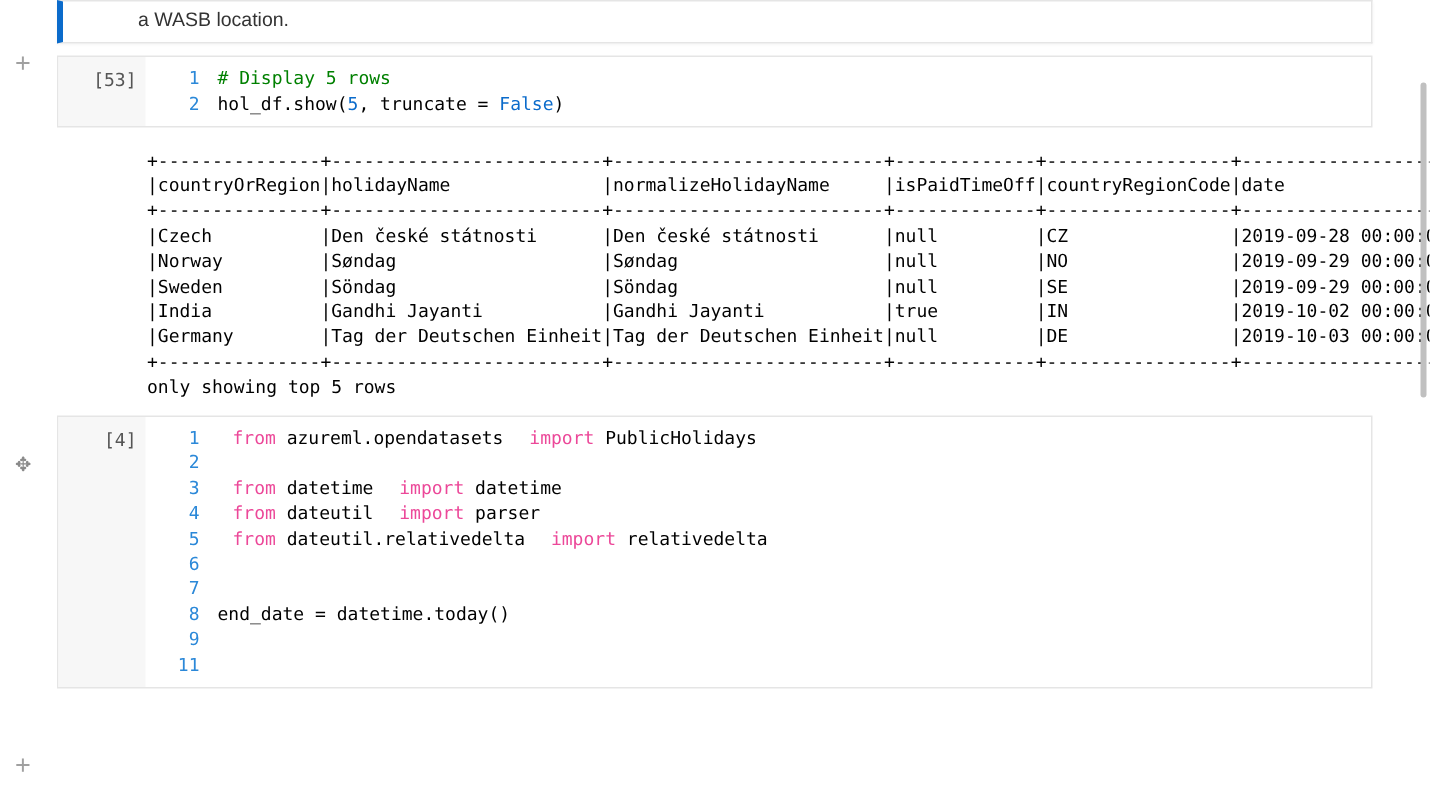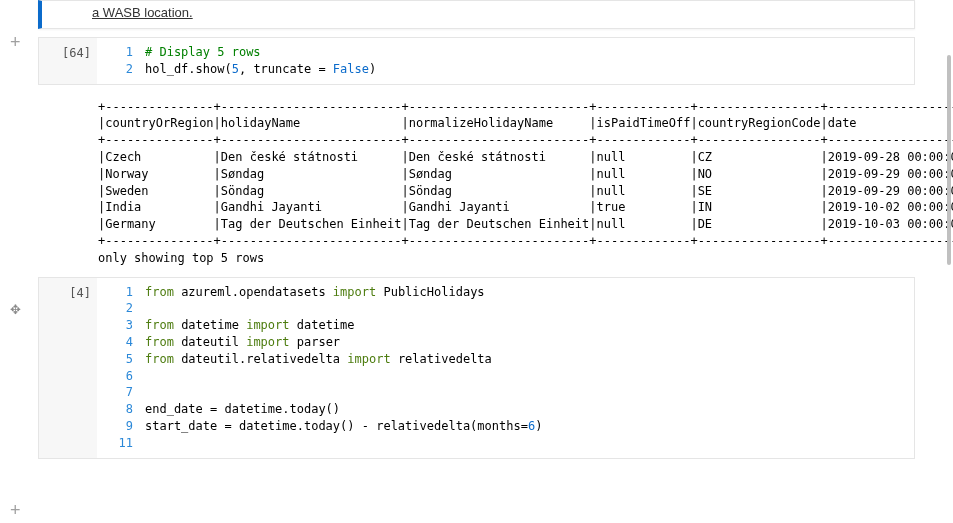--- a/index.html
+++ b/index.html
@@ -1,43 +1,43 @@
 <!DOCTYPE html>
 <html><head>
 <meta charset="utf-8">
 <style>
 * { margin: 0; padding: 0; box-sizing: border-box; }
 body { font-family: "Segoe UI", sans-serif; font-size: 13px; background: #fff; width: 953px; height: 523px; overflow: hidden; position: relative; }
-.banner { margin: 0 38px 8px 38px; padding: 4px 12px 8px 50px; background: #fff; border: 1px solid #e5e5e5; border-left: 4px solid #0b6bcb; color: #333; box-shadow: 0 1px 2px rgba(0,0,0,0.05); text-decoration: underline; }
+.banner { margin: 0 38px 8px 38px; padding: 4px 12px 8px 50px; background: #fff; border: 1px solid #e5e5e5; border-left: 4px solid #0b6bcb; color: #333; box-shadow: 0 1px 2px rgba(0,0,0,0.05); }
 .add-cell { position: absolute; left: 10px; color: #a0a0a0; font-size: 18px; font-weight: 300; cursor: pointer; }
 .add-1 { top: 32px; }
 .add-2 { top: 500px; }
 .cell { display: flex; margin: 8px 38px 14px 38px; border: 1px solid #e5e5e5; background: #fff; }
 .cell-gutter { width: 58px; padding: 8px 6px 0 0; text-align: right; color: #555; font-family: Menlo, Consolas, monospace; font-size: 12px; background: #f7f7f7; }
 .cell-body { flex: 1; padding: 6px 10px; overflow-x: auto; }
 .code-line { display: flex; font-family: Menlo, Consolas, monospace; font-size: 12px; line-height: 1.4; white-space: pre; }
 .ln { width: 26px; color: #2b88d8; text-align: right; margin-right: 12px; user-select: none; }
-.kw { color: #4d7c0f; }
+.kw { color: #ec4899; margin-left: 10px; }
 .bi { color: #0b6bcb; }
 .cm { color: #008000; text-align: center; }
 .output { margin: 0 38px 10px 98px; font-family: Menlo, Consolas, monospace; font-size: 12px; line-height: 1.4; white-space: pre; color: #000; }
 .drag-handle { position: absolute; left: 10px; top: 302px; color: #8a8a8a; cursor: move; }
 .scroll-ind { position: absolute; right: 2px; top: 55px; width: 4px; height: 210px; background: #c0c0c0; border-radius: 2px; }
 </style>
 </head>
 <body>
 
 <div class="banner">
   <span>a WASB location.</span>
 </div>
 
 <span class="add-cell add-1">+</span>
 
 <div class="cell">
-  <div class="cell-gutter">[64]</div>
+  <div class="cell-gutter">[53]</div>
   <div class="cell-body" id="code1">
       <div class="code-line"><span class="ln">1</span><span><span class="cm"># Display 5 rows</span></span></div>
       <div class="code-line"><span class="ln">2</span><span><span>hol_df.show(</span><span class="bi">5</span><span>, truncate = </span><span class="bi">False</span><span>)</span></span></div>
     </div>
 </div>
 
 <div class="output" id="out">+---------------+-------------------------+-------------------------+-------------+-----------------+-------------------+
 |countryOrRegion|holidayName              |normalizeHolidayName     |isPaidTimeOff|countryRegionCode|date               |
 +---------------+-------------------------+-------------------------+-------------+-----------------+-------------------+
 |Czech          |Den české státnosti      |Den české státnosti      |null         |CZ               |2019-09-28 00:00:00|
@@ -54,20 +54,20 @@
   <div class="cell-gutter">[4]</div>
   <div class="cell-body" id="code2">
       <div class="code-line"><span class="ln">1</span><span><span class="kw">from</span><span> azureml.opendatasets </span><span class="kw">import</span><span> PublicHolidays</span></span></div>
       <div class="code-line"><span class="ln">2</span><span><span></span></span></div>
       <div class="code-line"><span class="ln">3</span><span><span class="kw">from</span><span> datetime </span><span class="kw">import</span><span> datetime</span></span></div>
       <div class="code-line"><span class="ln">4</span><span><span class="kw">from</span><span> dateutil </span><span class="kw">import</span><span> parser</span></span></div>
       <div class="code-line"><span class="ln">5</span><span><span class="kw">from</span><span> dateutil.relativedelta </span><span class="kw">import</span><span> relativedelta</span></span></div>
       <div class="code-line"><span class="ln">6</span><span><span></span></span></div>
       <div class="code-line"><span class="ln">7</span><span><span></span></span></div>
       <div class="code-line"><span class="ln">8</span><span><span>end_date = datetime.today()</span></span></div>
-      <div class="code-line"><span class="ln">9</span><span><span>start_date = datetime.today() - relativedelta(months=</span><span class="bi">6</span><span>)</span></span></div>
+      <div class="code-line"><span class="ln">9</span></div>
       <div class="code-line"><span class="ln">11</span></div>
     </div>
 </div>
 
 <span class="add-cell add-2">+</span>
 
 <div class="scroll-ind"></div>
 
 </body></html>

